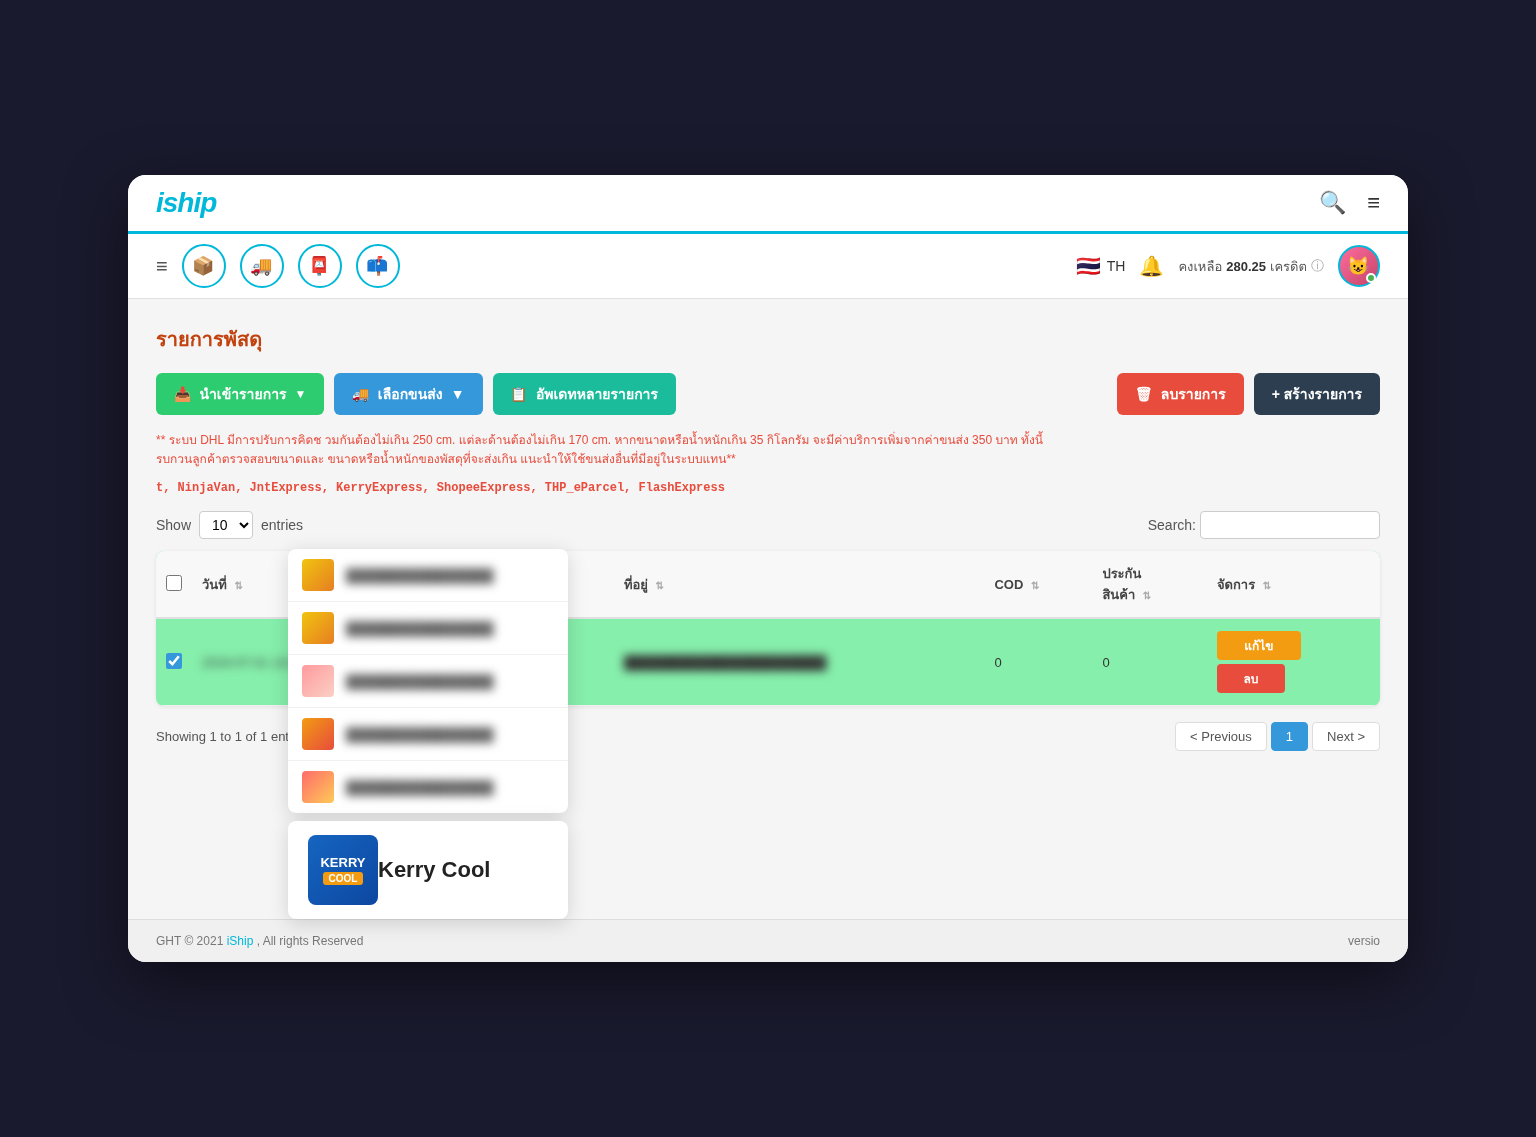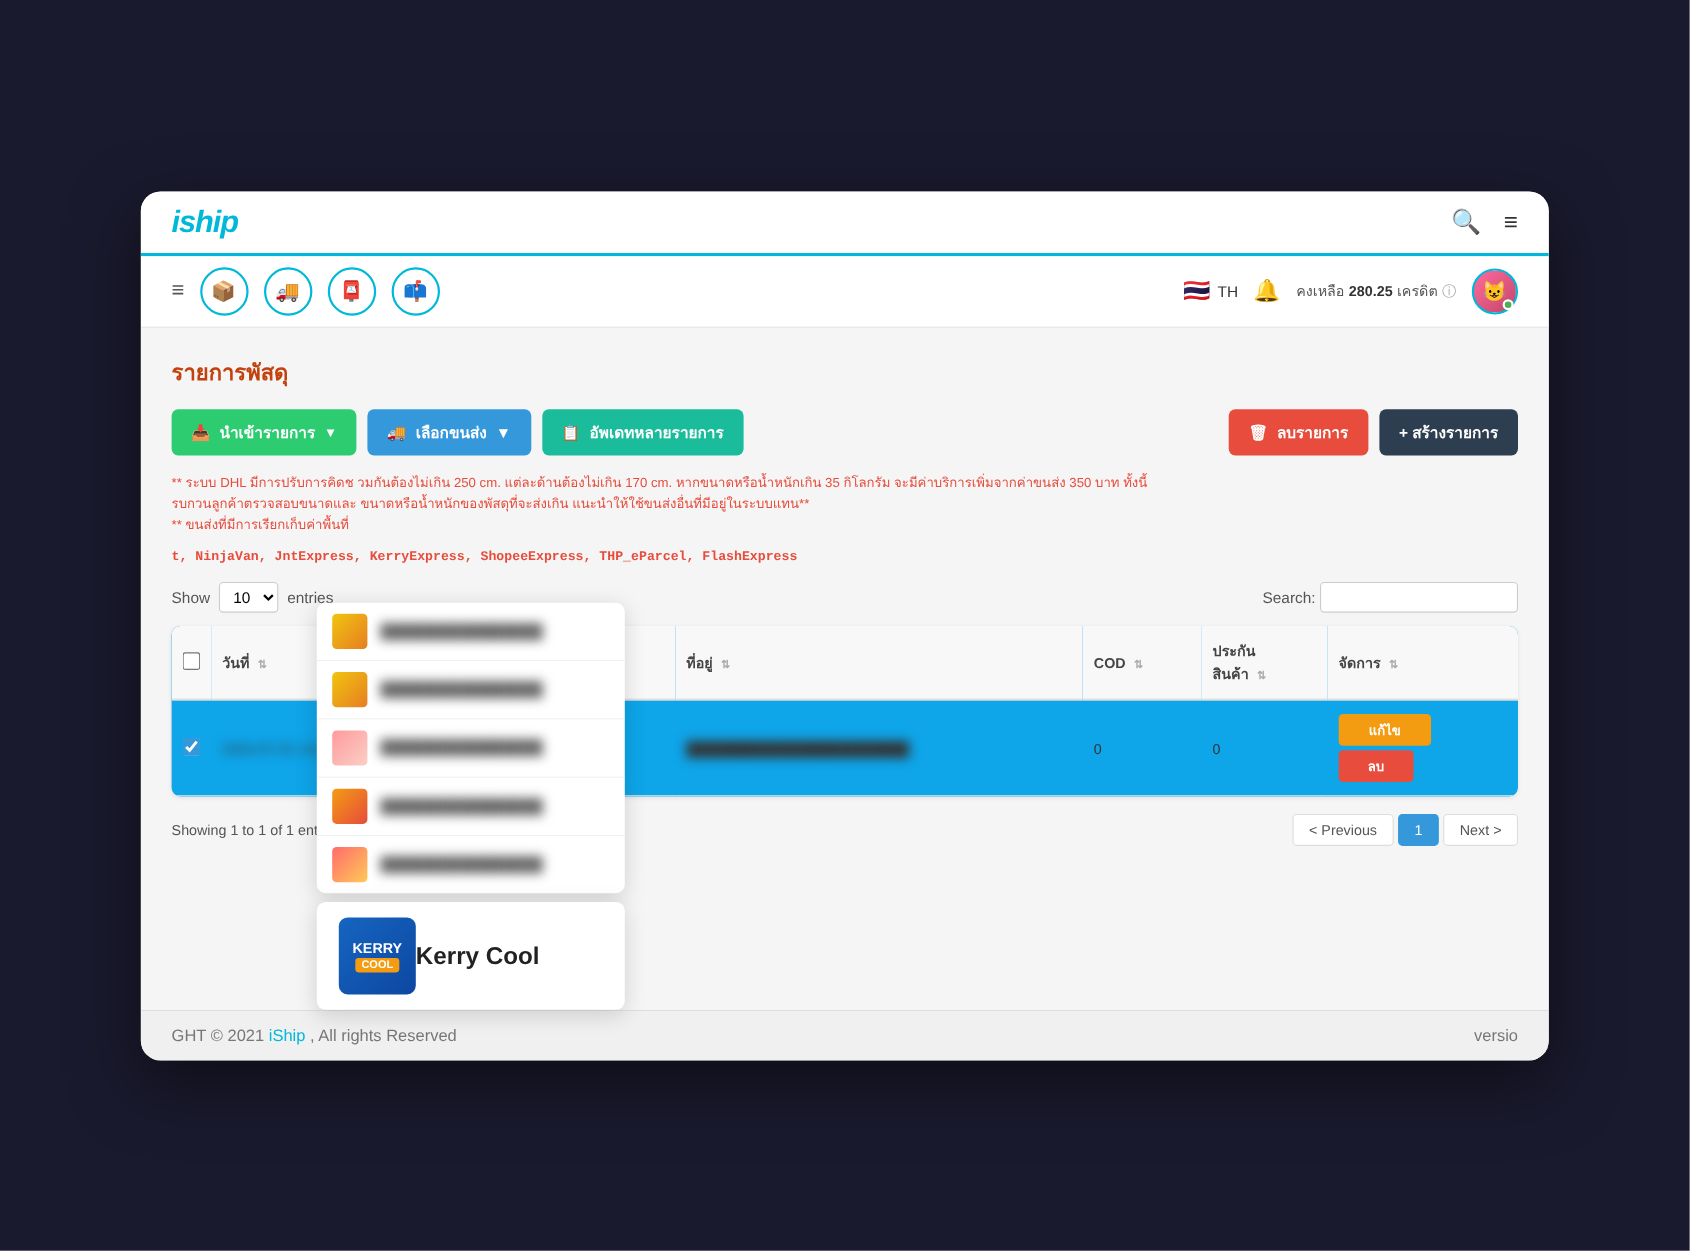--- a/index.html
+++ b/index.html
@@ -277,21 +277,21 @@
       border: 1px solid #ccc;
       border-radius: 4px;
       padding: 5px 10px;
       font-size: 14px;
       width: 180px;
     }
     
     .data-table {
       width: 100%;
       border-collapse: collapse;
-      background: #0ea5e9;
+      background: #86efac;
       border-radius: 8px;
       overflow: hidden;
       box-shadow: 0 1px 4px rgba(0,0,0,0.08);
     }
     .data-table thead tr {
       background: #f8f8f8;
       border-bottom: 2px solid #e0e0e0;
     }
     .data-table th {
       padding: 12px 10px;
@@ -378,21 +378,21 @@
       color: white;
       border-color: #3498db;
     }
     
     .footer {
       background: #f0f0f0;
       padding: 14px 28px;
       display: flex;
       align-items: center;
       justify-content: space-between;
-      font-size: 15px;
+      font-size: 12px;
       color: #777;
       border-top: 1px solid #ddd;
     }
     .footer a {
       color: #00b8d9;
       text-decoration: none;
     }
     
     .tooltip-overlay {
       position: absolute;
@@ -552,21 +552,20 @@
         <span>ลบรายการ</span>
       </button>
       <button class="btn-create">
         <span>+ สร้างรายการ</span>
       </button>
     </div>
 
     <div class="warning-text">
       <div>** ระบบ DHL มีการปรับการคิดช วมกันต้องไม่เกิน 250 cm. แต่ละด้านต้องไม่เกิน 170 cm. หากขนาดหรือน้ำหนักเกิน 35 กิโลกรัม จะมีค่าบริการเพิ่มจากค่าขนส่ง 350 บาท ทั้งนี้</div>
       <div>รบกวนลูกค้าตรวจสอบขนาดและ ขนาดหรือน้ำหนักของพัสดุที่จะส่งเกิน แนะนำให้ใช้ขนส่งอื่นที่มีอยู่ในระบบแทน**</div>
-      <div>** ขนส่งที่มีการเรียกเก็บค่าพื้นที่</div>
     </div>
     <div class="carrier-text">
       <span class="carrier-highlight">t, NinjaVan, JntExpress, KerryExpress, ShopeeExpress, THP_eParcel, FlashExpress</span>
     </div>
 
     <div class="table-controls">
       <div class="show-entries">
         <span>Show</span>
         <select class="entries-select">
           <option>10</option>

